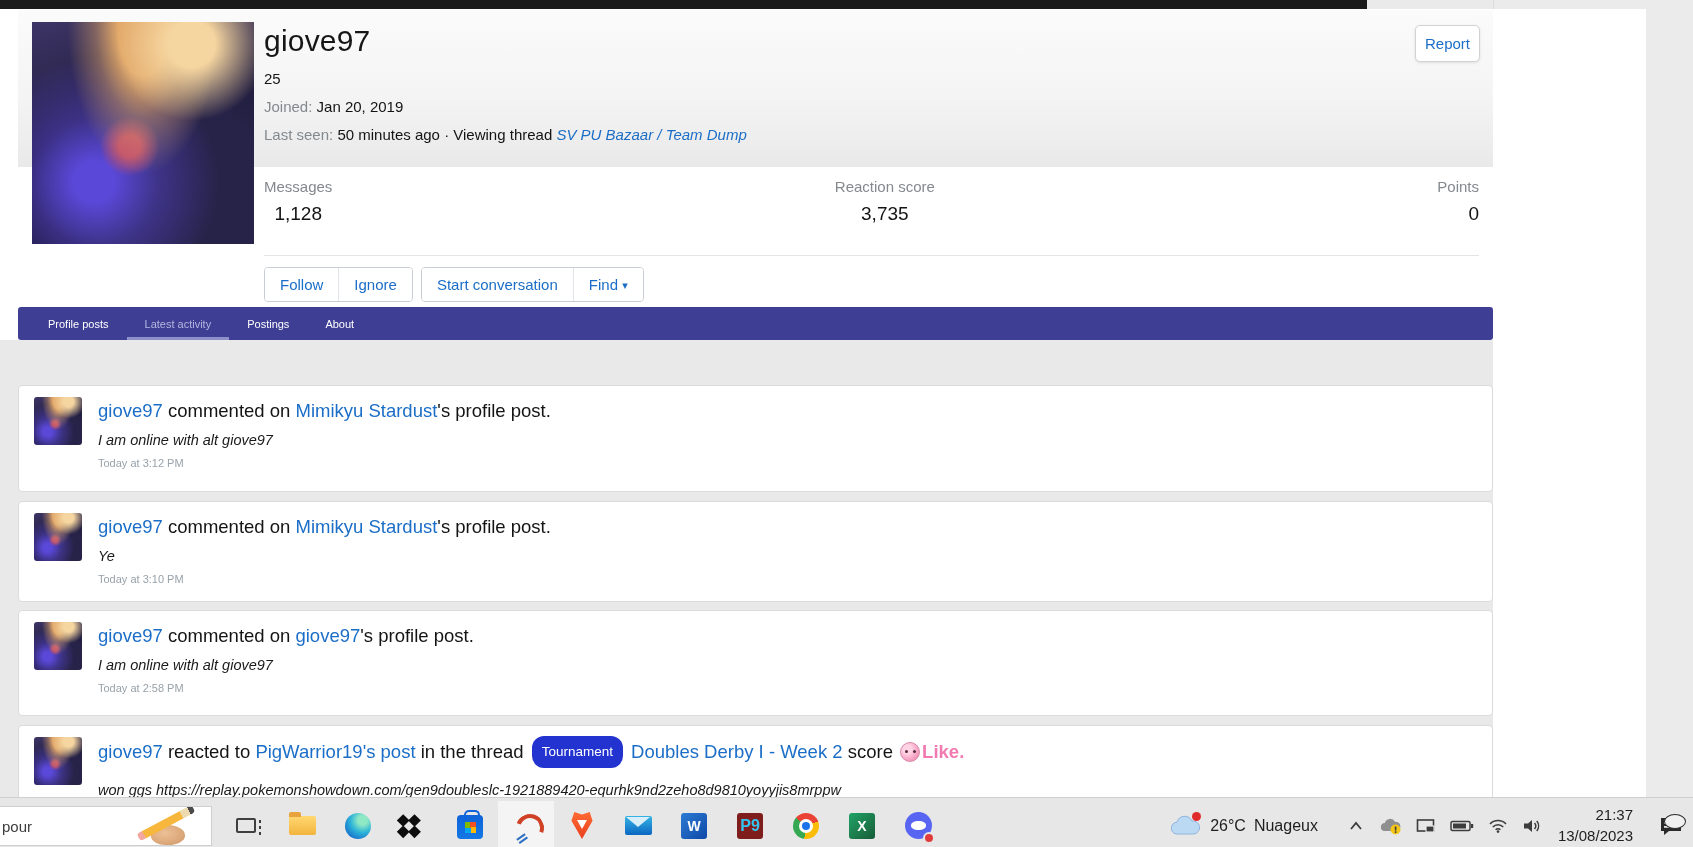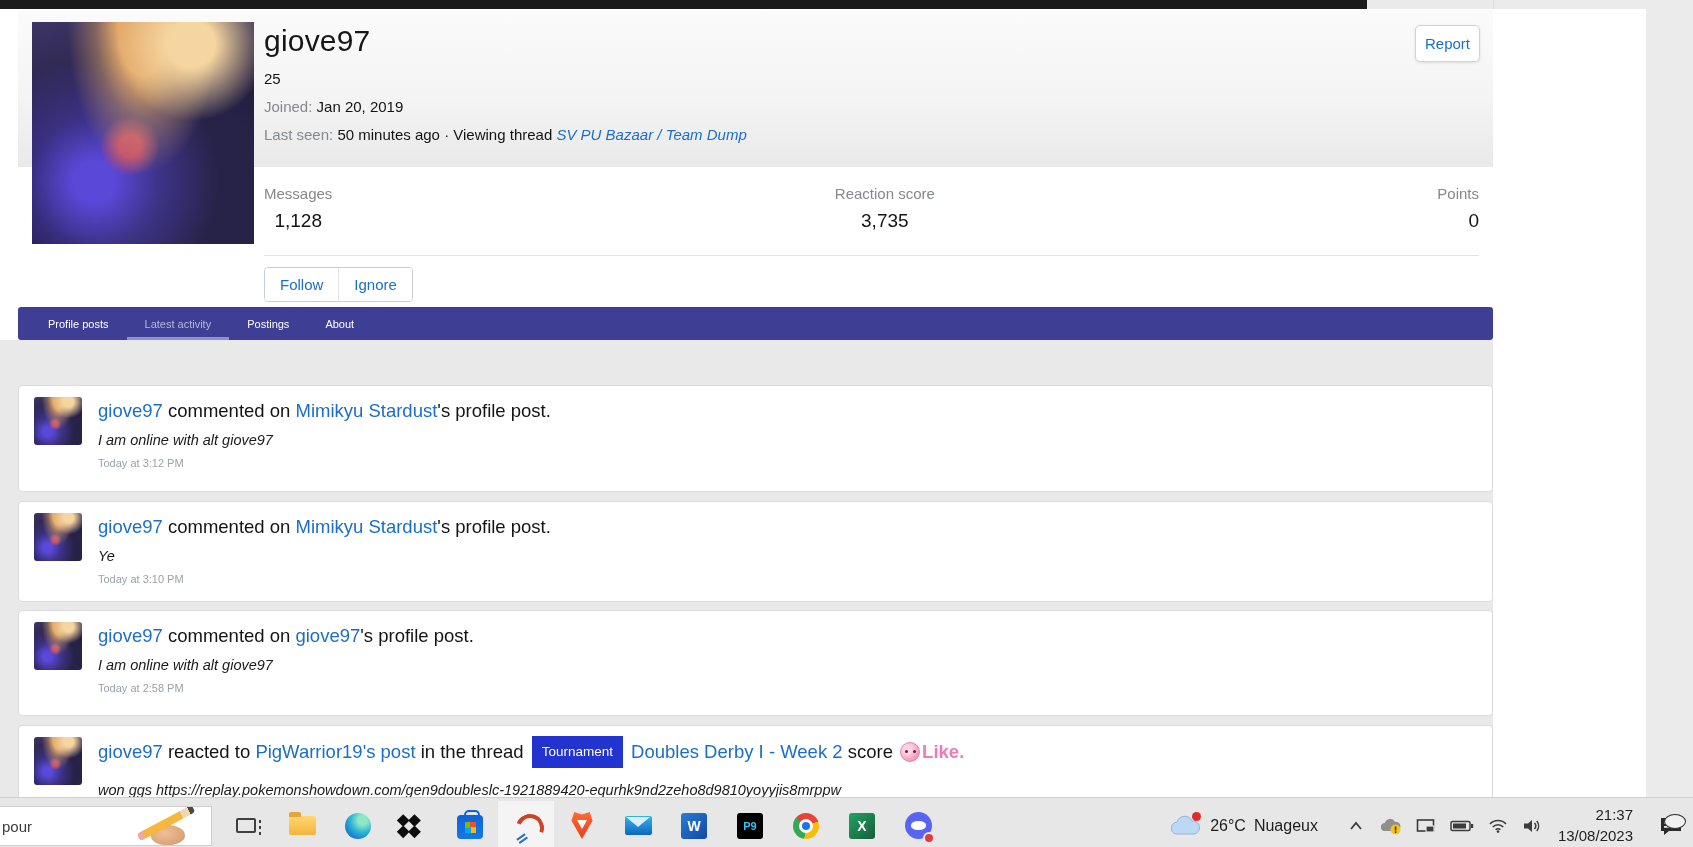--- a/index.html
+++ b/index.html
@@ -38,21 +38,21 @@
   .meta-line { margin-top:11px; font-size:15px; }
   .muted { color:#84898e; }
   a { text-decoration:none; color:#1b6ec7; cursor:pointer; }
   .thread-link { font-style:italic; }
 
   .report-btn { position:absolute; right:13px; top:15px; padding:9px 9px; background:#fff;
     border:1px solid #d2d2d2; border-radius:5px; font-size:15px; color:#1b6ec7;
     box-shadow:0 1px 3px rgba(0,0,0,.10); font-family:inherit; cursor:pointer; }
 
   .stats-row { position:absolute; left:246px; right:14px; top:157px; height:88px;
-    display:flex; justify-content:space-between; align-items:flex-start; padding-top:18px; }
+    display:flex; justify-content:space-between; align-items:flex-start; padding-top:11px; }
   .stat { text-align:center; }
   .stat.right { text-align:right; }
   .stat-label { font-size:15px; color:#84898e; }
   .stat-value { margin-top:8px; font-size:19px; color:#141414; }
 
   .btns-sep { position:absolute; left:246px; right:14px; top:245px; border-top:1px solid #e4e4e4; }
   .actions-row { position:absolute; left:246px; top:257px; display:flex; gap:8px; }
   .btn-group { display:inline-flex; border:1px solid #c9ced4; border-radius:4px; overflow:hidden; background:#fff; }
   .btn-group button { font-family:inherit; background:#fff; border:none; border-left:1px solid #e1e4e8;
     padding:8px 15px; font-size:15px; color:#1b6ec7; cursor:pointer; }
@@ -73,21 +73,21 @@
   .card2 { top:161px; height:101px; }
   .card3 { top:270px; height:106px; }
   .card4 { top:385px; height:120px; border-bottom:none; border-radius:4px 4px 0 0; }
   .avatar-sm { position:absolute; left:15px; top:11px; width:48px; height:48px; border-radius:3px; }
   .card-body { padding:12px 18px 0 79px; }
   .card-title { font-size:18.5px; line-height:25px; }
   .quote { margin-top:9px; font-style:italic; font-size:14.5px; color:#1a1a1a; }
   .quote.url-line { margin-top:12px; }
   .time { margin-top:9px; font-size:11px; color:#98a2aa; cursor:pointer; }
   .badge { display:inline-block; background:#2333d0; color:#fff; font-size:13.5px;
-    padding:3px 10px 4px; border-radius:0; margin:0 3px; position:relative; top:-2px; }
+    padding:3px 10px 4px; border-radius:12px; margin:0 3px; position:relative; top:-2px; }
   .like-icon { display:inline-block; width:20px; height:20px; border-radius:50%; vertical-align:-4px;
     background:radial-gradient(circle at 35% 35%, #ffd3e4 0 25%, #f7a6c6 60%, #e67fa8 100%);
     border:1px solid #d98aa8; position:relative; margin:0 2px; }
   .like-icon::before { content:""; position:absolute; left:4px; top:7px; width:3px; height:3px;
     border-radius:50%; background:#5a2a3c; box-shadow:8px 0 0 #5a2a3c; }
   .like-label { color:#f27ab1; font-weight:bold; }
 
   
   .taskbar { position:absolute; left:0; top:797px; width:1693px; height:56px; background:#e7e7e7;
     border-top:1px solid #cfcfcf; display:flex; align-items:center; }
@@ -139,21 +139,21 @@
     clip-path:polygon(50% 100%, 6% 32%, 18% 0, 50% 9%, 82% 0, 94% 32%); }
   .ic-brave::after { content:""; position:absolute; left:7px; top:8px; width:10px; height:9px;
     background:#fff; clip-path:polygon(50% 100%, 0 0, 100% 0); }
   .ic-mail { width:27px; height:19px; background:linear-gradient(180deg,#36b4e5,#0a67c2); border-radius:2px; }
   .ic-mail::before { content:""; position:absolute; left:1px; top:1px;
     border-left:12.5px solid transparent; border-right:12.5px solid transparent;
     border-top:10px solid #d9eefb; }
   .tile { width:26px; height:26px; border-radius:3px; color:#fff; font-weight:bold;
     display:flex; align-items:center; justify-content:center; font-size:14px; }
   .ic-word { background:linear-gradient(135deg,#2b7cd3,#1148a8); }
-  .ic-pg { background:#000000; color:#35c3f0; font-size:11px; }
+  .ic-pg { background:#7f1d1d; color:#35c3f0; font-size:16px; }
   .ic-excel { background:linear-gradient(135deg,#21a366,#185c37); }
   .ic-chrome { width:26px; height:26px; border-radius:50%;
     background:conic-gradient(from -50deg, #ea4335 0 33%, #fbbc05 0 66%, #34a853 0); }
   .ic-chrome::after { content:""; position:absolute; left:6px; top:6px; width:14px; height:14px;
     border-radius:50%; background:#1a73e8; border:3px solid #fff; box-sizing:border-box; }
   .ic-discord { width:27px; height:27px; border-radius:50%; background:#5865f2; }
   .ic-discord::before { content:""; position:absolute; left:6px; top:9px; width:15px; height:9px;
     background:#fff; border-radius:45%; }
 
   .tb-spacer { flex:1; }
@@ -215,20 +215,24 @@
         </div>
       </div>
 
       <div class="btns-sep"></div>
 
       <div class="actions-row">
         <div class="btn-group">
           <button>Follow</button>
           <button>Ignore</button>
         </div>
+        <div class="btn-group">
+          <button>Start conversation</button>
+          <button><span>Find</span> <span class="caret">▾</span></button>
+        </div>
       </div>
     </section>
 
     <nav class="tab-bar">
       <a class="tab">Profile posts</a>
       <a class="tab selected">Latest activity</a>
       <a class="tab">Postings</a>
       <a class="tab">About</a>
     </nav>
 

